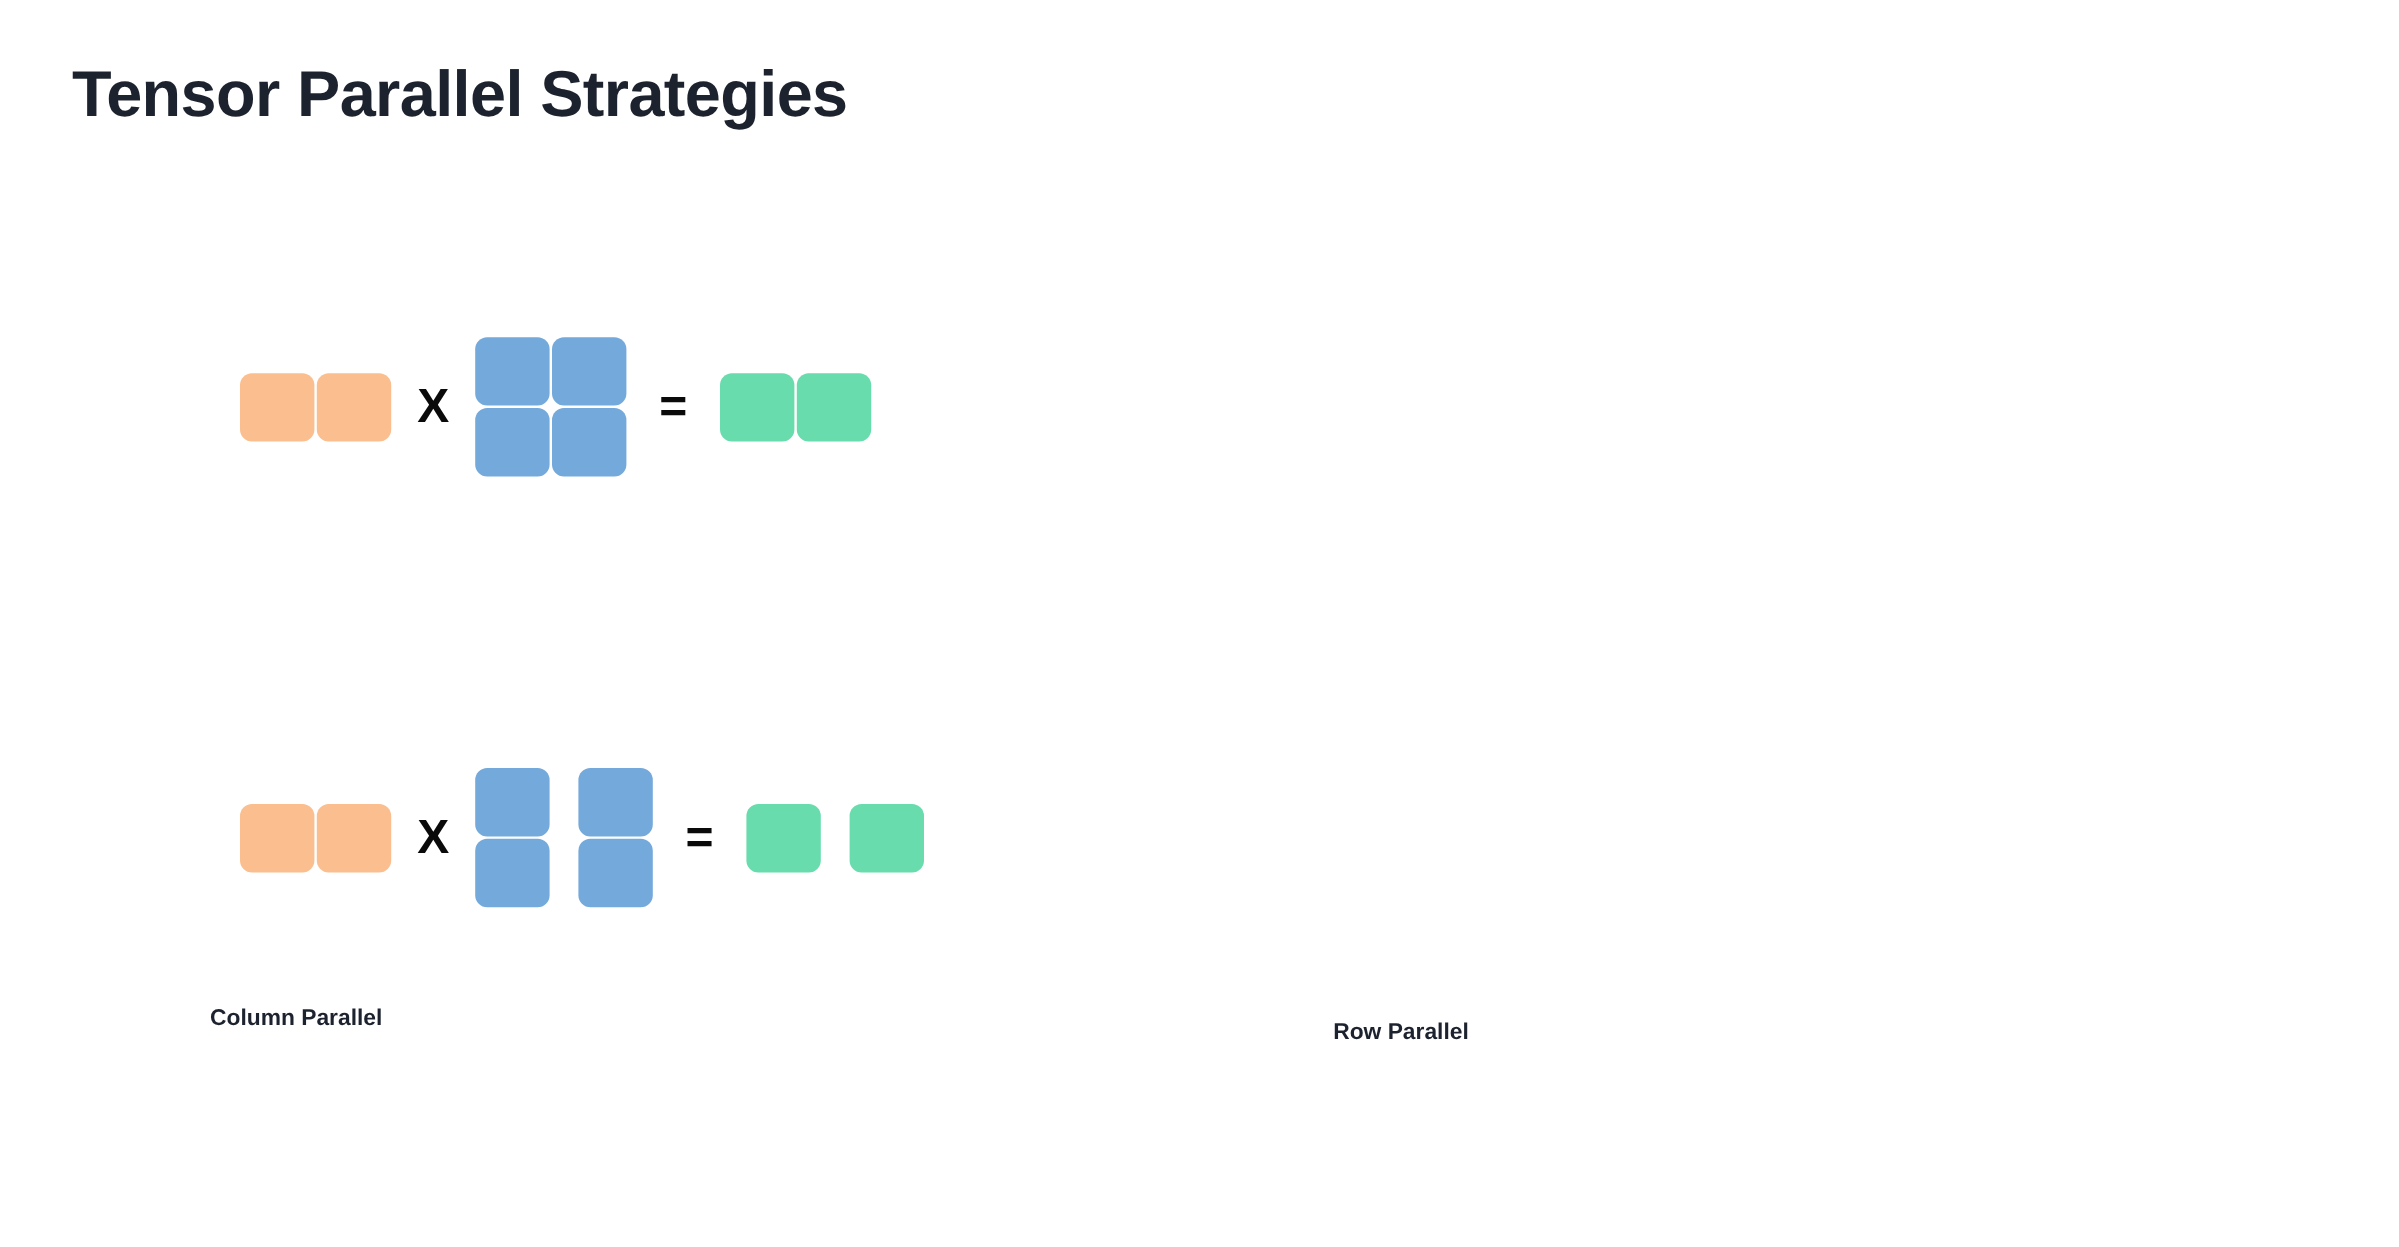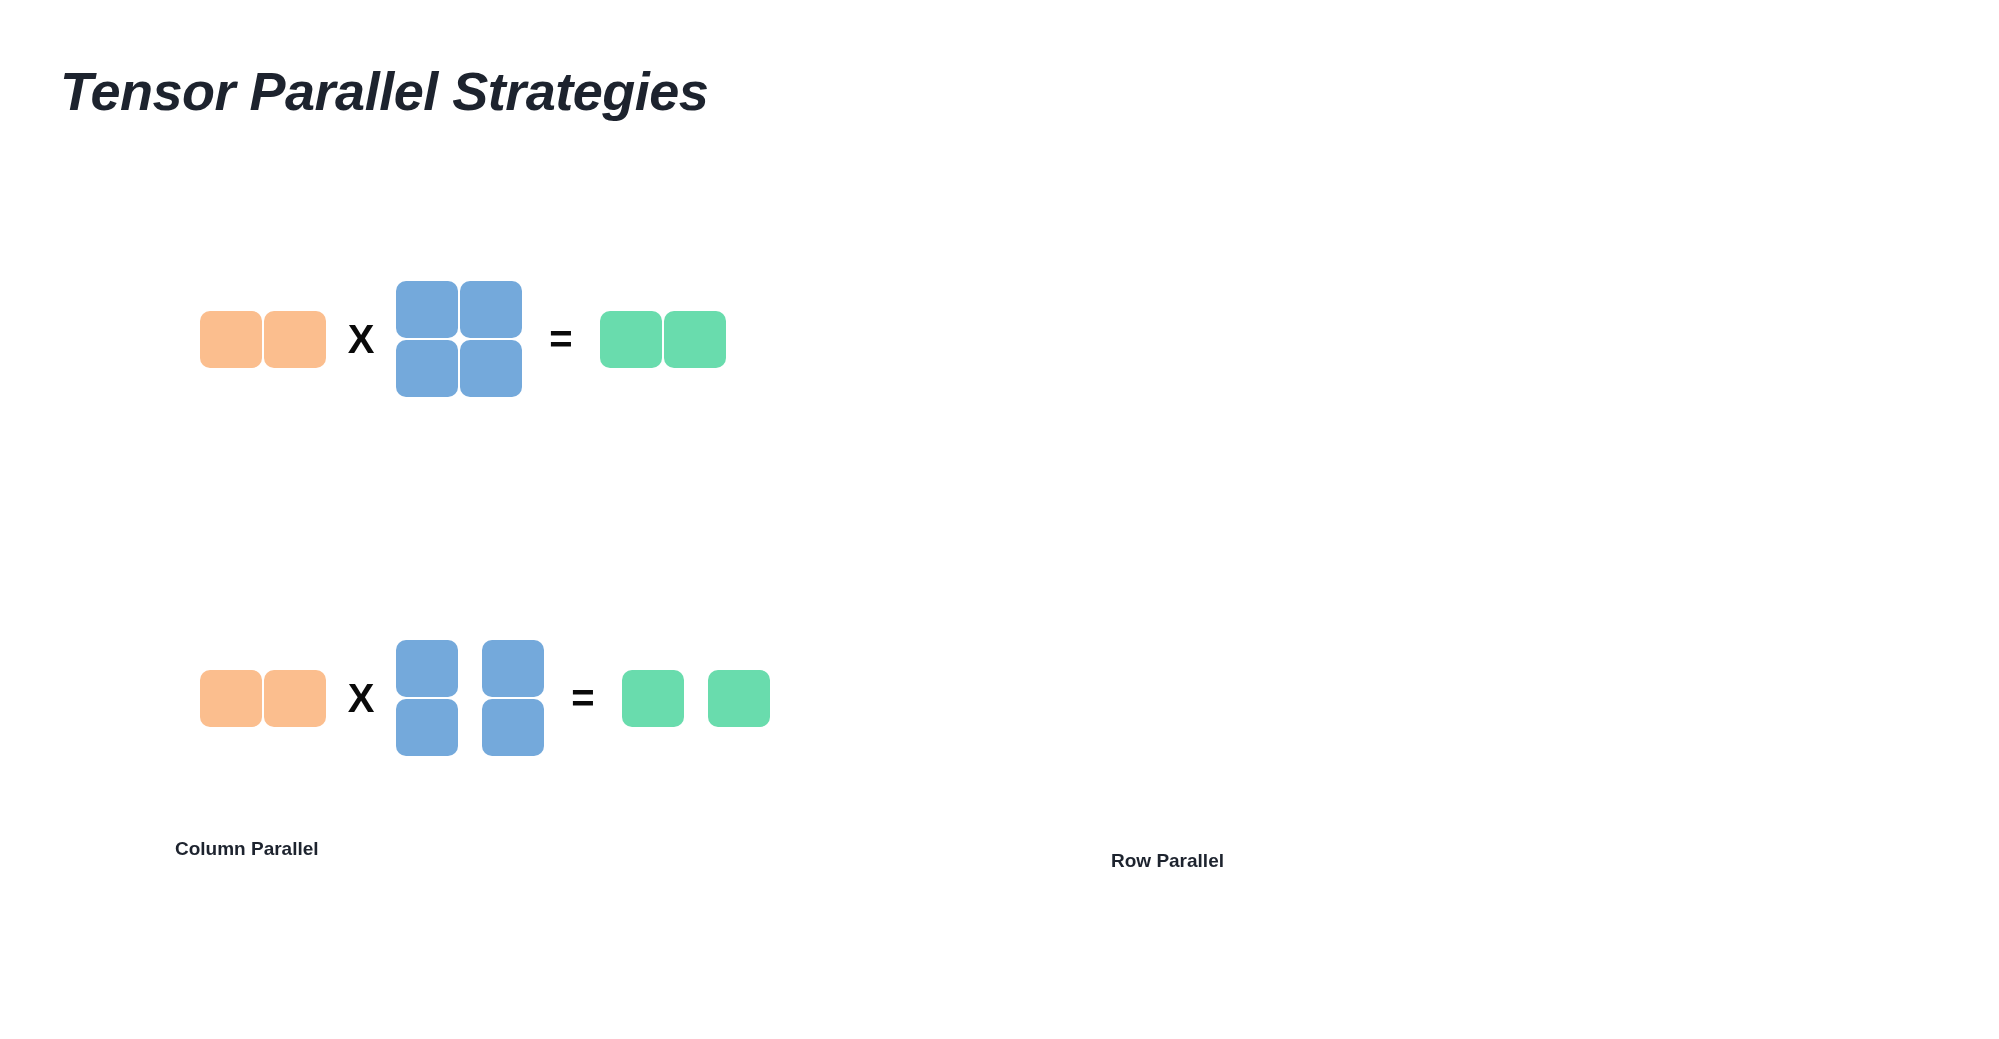--- a/index.html
+++ b/index.html
@@ -14,27 +14,26 @@
     position: relative;
     overflow: hidden;
     font-family: "Liberation Sans", "DejaVu Sans", sans-serif;
     -webkit-font-smoothing: antialiased;
   }
 
   
   #page-title {
     position: absolute;
     left: 60px;
-    top: 60px;
+    top: 48px;
     font-size: 54px;
     font-weight: bold;
     letter-spacing: -0.5px;
     color: #1d232e;
     white-space: nowrap;
-    font-style: italic;
   }
 
   
   .panel {
     position: absolute;
   }
   #panel-column-parallel { left: 0px;    top: 0px; width: 1000px; height: 1039px; }
   #panel-row-parallel    { left: 1000px; top: 0px; width: 999px;  height: 1039px; }
 
   .panel-label {

